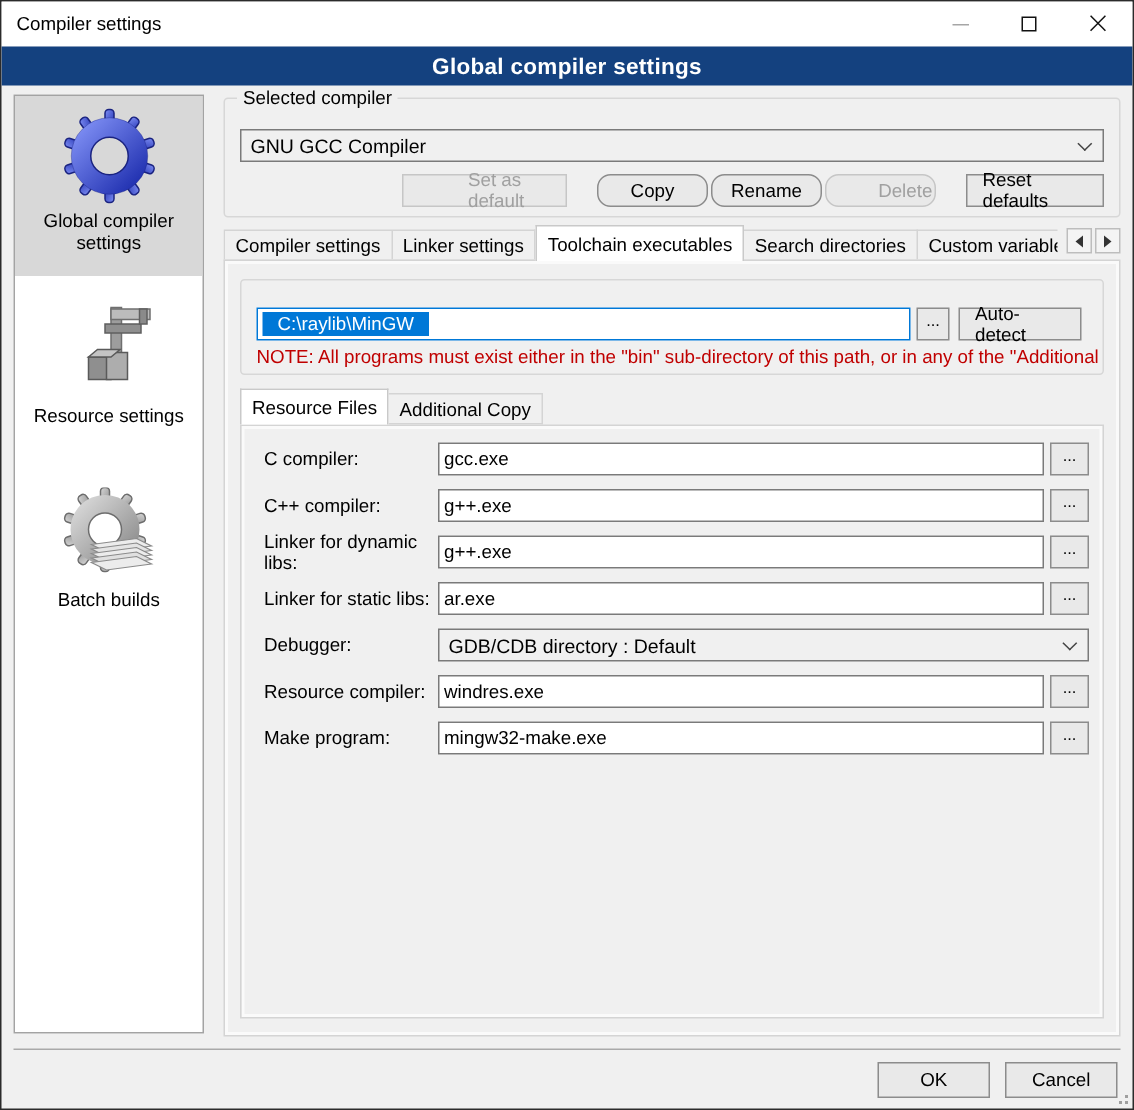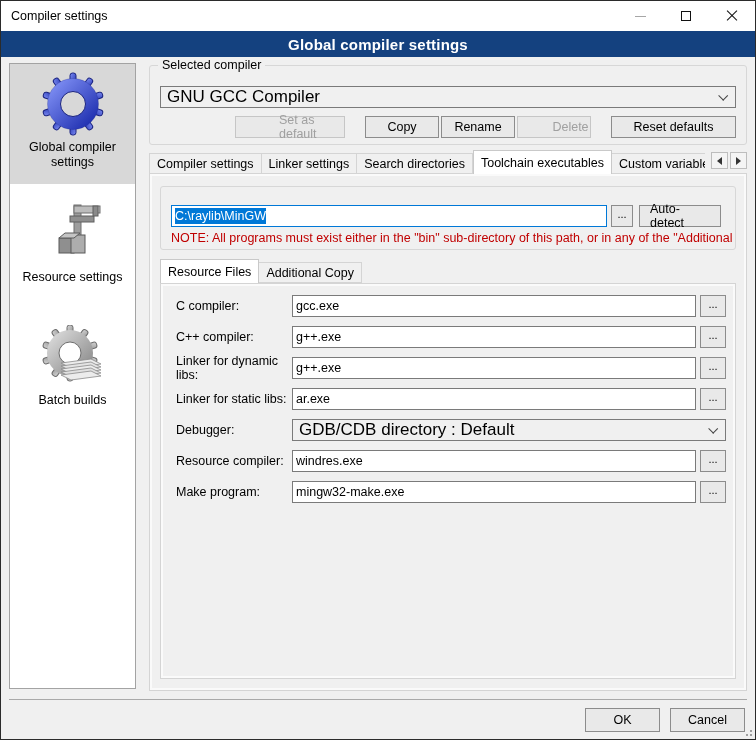--- a/index.html
+++ b/index.html
@@ -40,35 +40,35 @@
   .side-icon { width:64px; height:64px; }
 
   
   .groupbox { position:absolute; border:1px solid #d7d7d7; border-radius:3px; }
   .legend { position:absolute; top:-8px; left:8px; background:#f0f0f0; padding:0 4px;
             font-size:12.5px; line-height:15px; }
 
   
   .gb-compiler { left:148px; top:64px; right:8px; height:80px; }
   .combo { height:22px; background:#f0f0f0; border:1px solid #7a7a7a; display:flex;
-           align-items:center; padding:0 6px; font-size:17px; position:relative; }
+           align-items:center; padding:0 6px; font-size:13px; position:relative; }
   .combo .chev { position:absolute; right:9px; top:6px; width:7px; height:7px;
                  border-right:1.4px solid #444; border-bottom:1.4px solid #444;
                  transform:rotate(45deg) translateY(-1px); }
   .gb-compiler .combo { position:absolute; left:10px; right:10px; top:20px; }
   .btn-row { position:absolute; left:10px; right:10px; top:50px; display:flex;
              justify-content:flex-end; align-items:center; }
   .btn { height:22px; background:#e9e9e9; border:1px solid #8c8c8c; font-size:12.5px;
          display:flex; align-items:center; justify-content:center; padding:0 10px; }
   .btn.disabled { color:#a0a0a0; border-color:#c6c6c6; background:#e9e9e9;padding-left:43px; }
   .btn-row .btn { margin-left:2px; }
   .btn-setdefault { width:110px; }
-  .btn-copy,.btn-rename,.btn-delete { width:74px; }
+  .btn-copy,.btn-rename,.btn-delete { width:74px;border-radius:9px; }
   .btn-copy { margin-left:20px !important; }
-  .btn-reset { width:125px; margin-left:20px !important; }
+  .btn-reset { width:92px; margin-left:20px !important; }
 
   
   .tabstrip { position:absolute; left:148px; right:8px; top:149px; height:24px; }
   .tabs-clip { position:absolute; left:0; right:42px; top:0; bottom:0; display:flex;
                align-items:flex-end; overflow:hidden; }
   .tab { height:21px; padding:0 7px; display:flex; align-items:center; font-size:12.5px;
          background:#f0f0f0; border:1px solid #d4d4d4; border-left:none; white-space:nowrap; }
   .tab:first-child { border-left:1px solid #d4d4d4; }
   .tab.active { height:24px; background:#fff; border:1px solid #c9c9c9; border-bottom:none;
                 position:relative; z-index:3; }
@@ -86,21 +86,21 @@
              box-shadow:inset 0 0 0 2px #fafafa; z-index:1; }
 
   
   .gb-install { left:10px; top:12px; right:10px; height:64px; }
   .gb-install .legend { background:#f0f0f0; }
   .install-row { position:absolute; left:10px; right:14px; top:18px; height:22px;
                  display:flex; align-items:center; }
   .txt-input { flex:1; height:22px; background:#fff; border:1px solid #7a7a7a;
                display:flex; align-items:center; padding:0 3px; font-size:12.5px; }
   .txt-input.focused { border:1px solid #0078d7; }
-  .sel-text { background:#0078d7; color:#fff; padding:1px 0; }
+  .sel-text { background:#0078d7; color:#fff; padding:1px 10px; }
   .browse-btn { width:20px; height:22px; margin-left:4px; background:#e9e9e9;
                 border:1px solid #8c8c8c; display:flex; align-items:center;
                 justify-content:center; font-size:11px; padding-bottom:4px; }
   .autodetect-btn { width:82px; height:22px; margin-left:6px; }
   .note-line { position:absolute; left:10px; right:2px; top:44px; color:#c00000;
                font-size:12.5px; white-space:nowrap; overflow:hidden; }
 
   
   .inner-tabstrip { position:absolute; left:10px; top:86px; display:flex; align-items:flex-end; height:23px; }
   .inner-page { position:absolute; left:10px; right:10px; top:109px; height:396px;
@@ -231,22 +231,22 @@
       <div class="btn btn-rename">Rename</div>
       <div class="btn disabled btn-delete">Delete</div>
       <div class="btn btn-reset">Reset defaults</div>
     </div>
   </div>
 
   <div class="tabstrip">
     <div class="tabs-clip">
       <div class="tab">Compiler settings</div>
       <div class="tab">Linker settings</div>
+      <div class="tab active">Toolchain executables</div>
       <div class="tab">Search directories</div>
-      <div class="tab active">Toolchain executables</div>
       <div class="tab">Custom variables</div>
 
     </div>
     <div class="tab-arrows">
       <div class="arrow-btn">
           <span class="tri-left"></span>
         </div>
       <div class="arrow-btn">
           <span class="tri-right"></span>
         </div>

